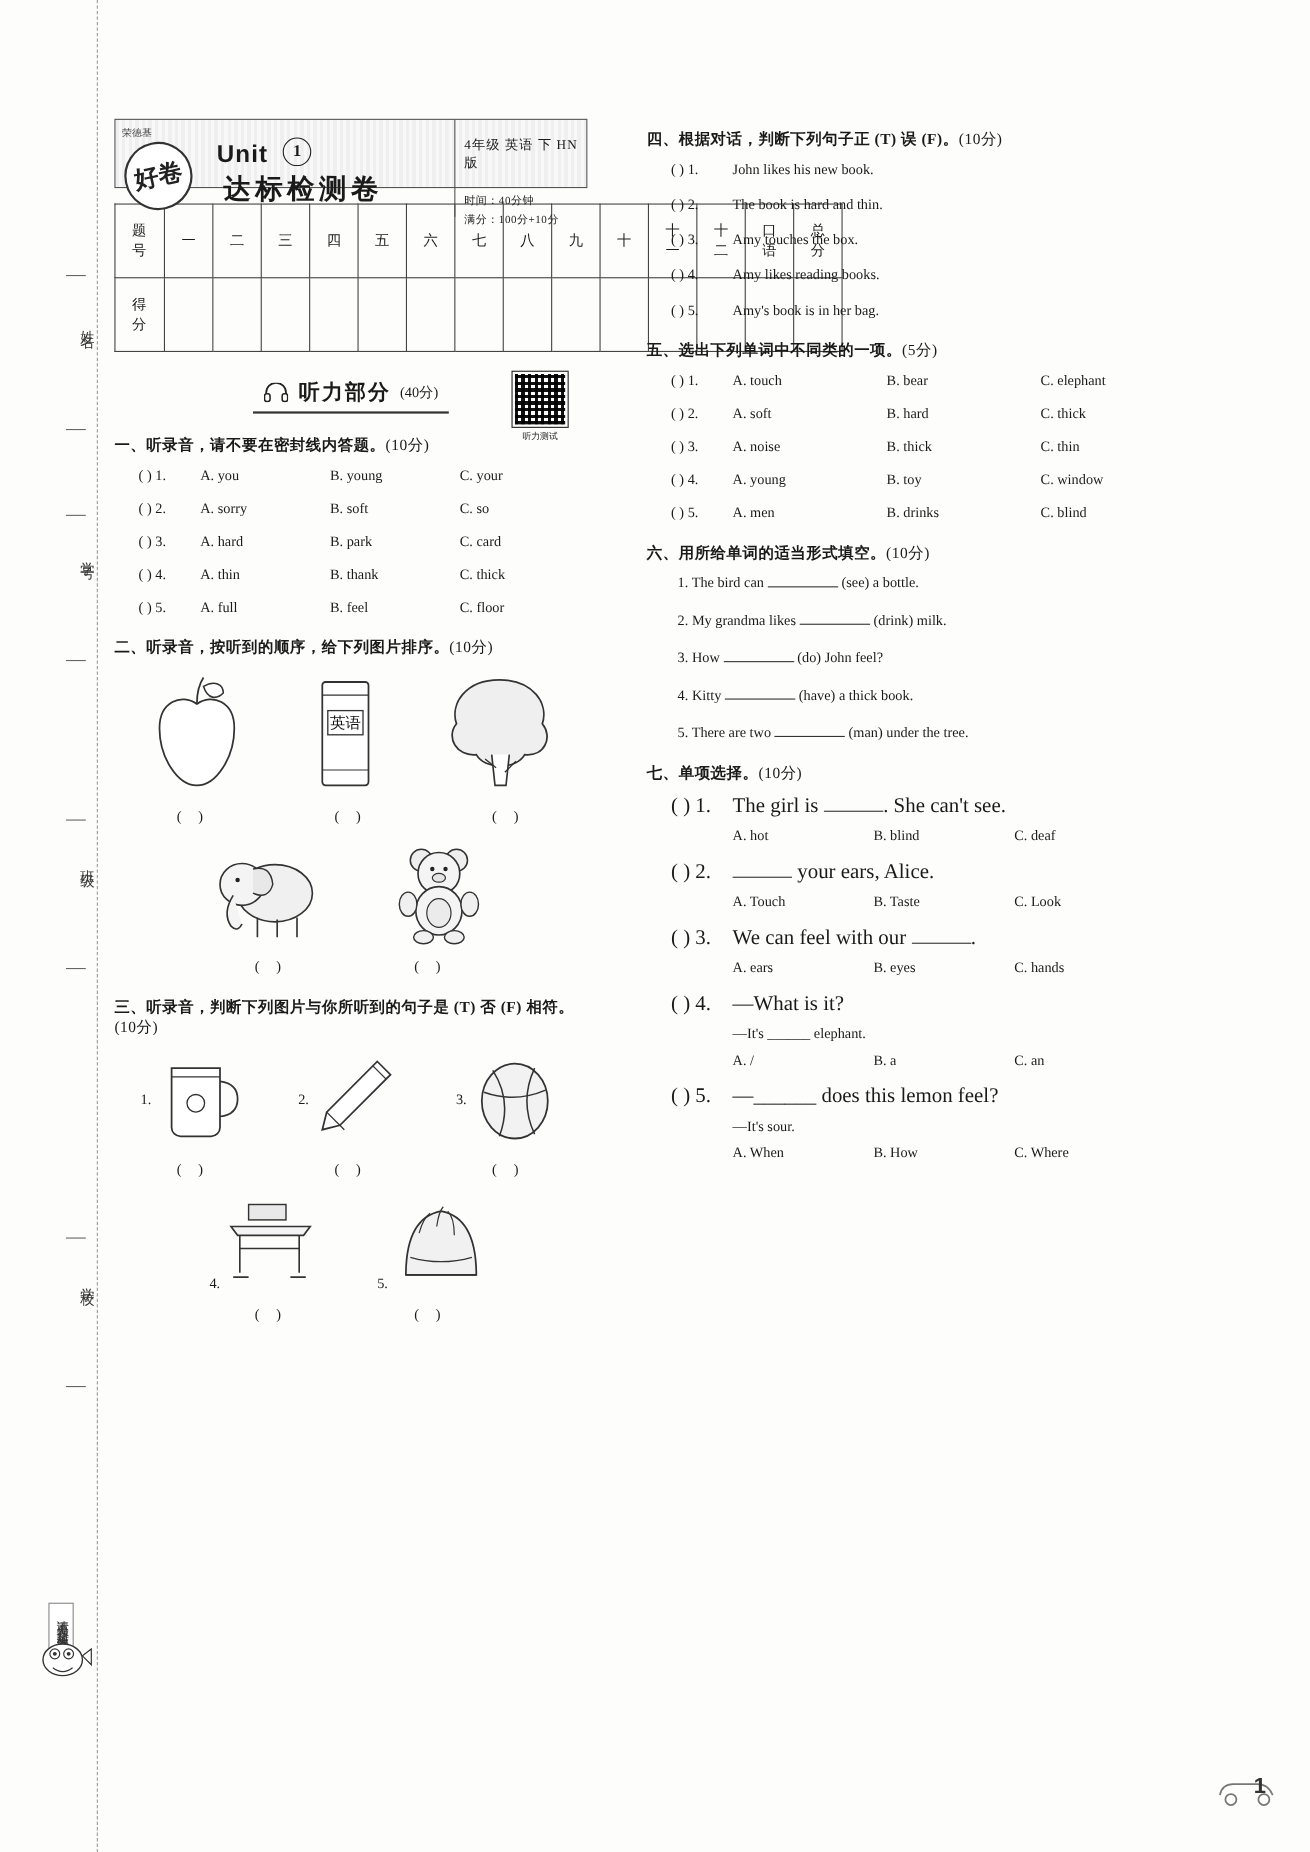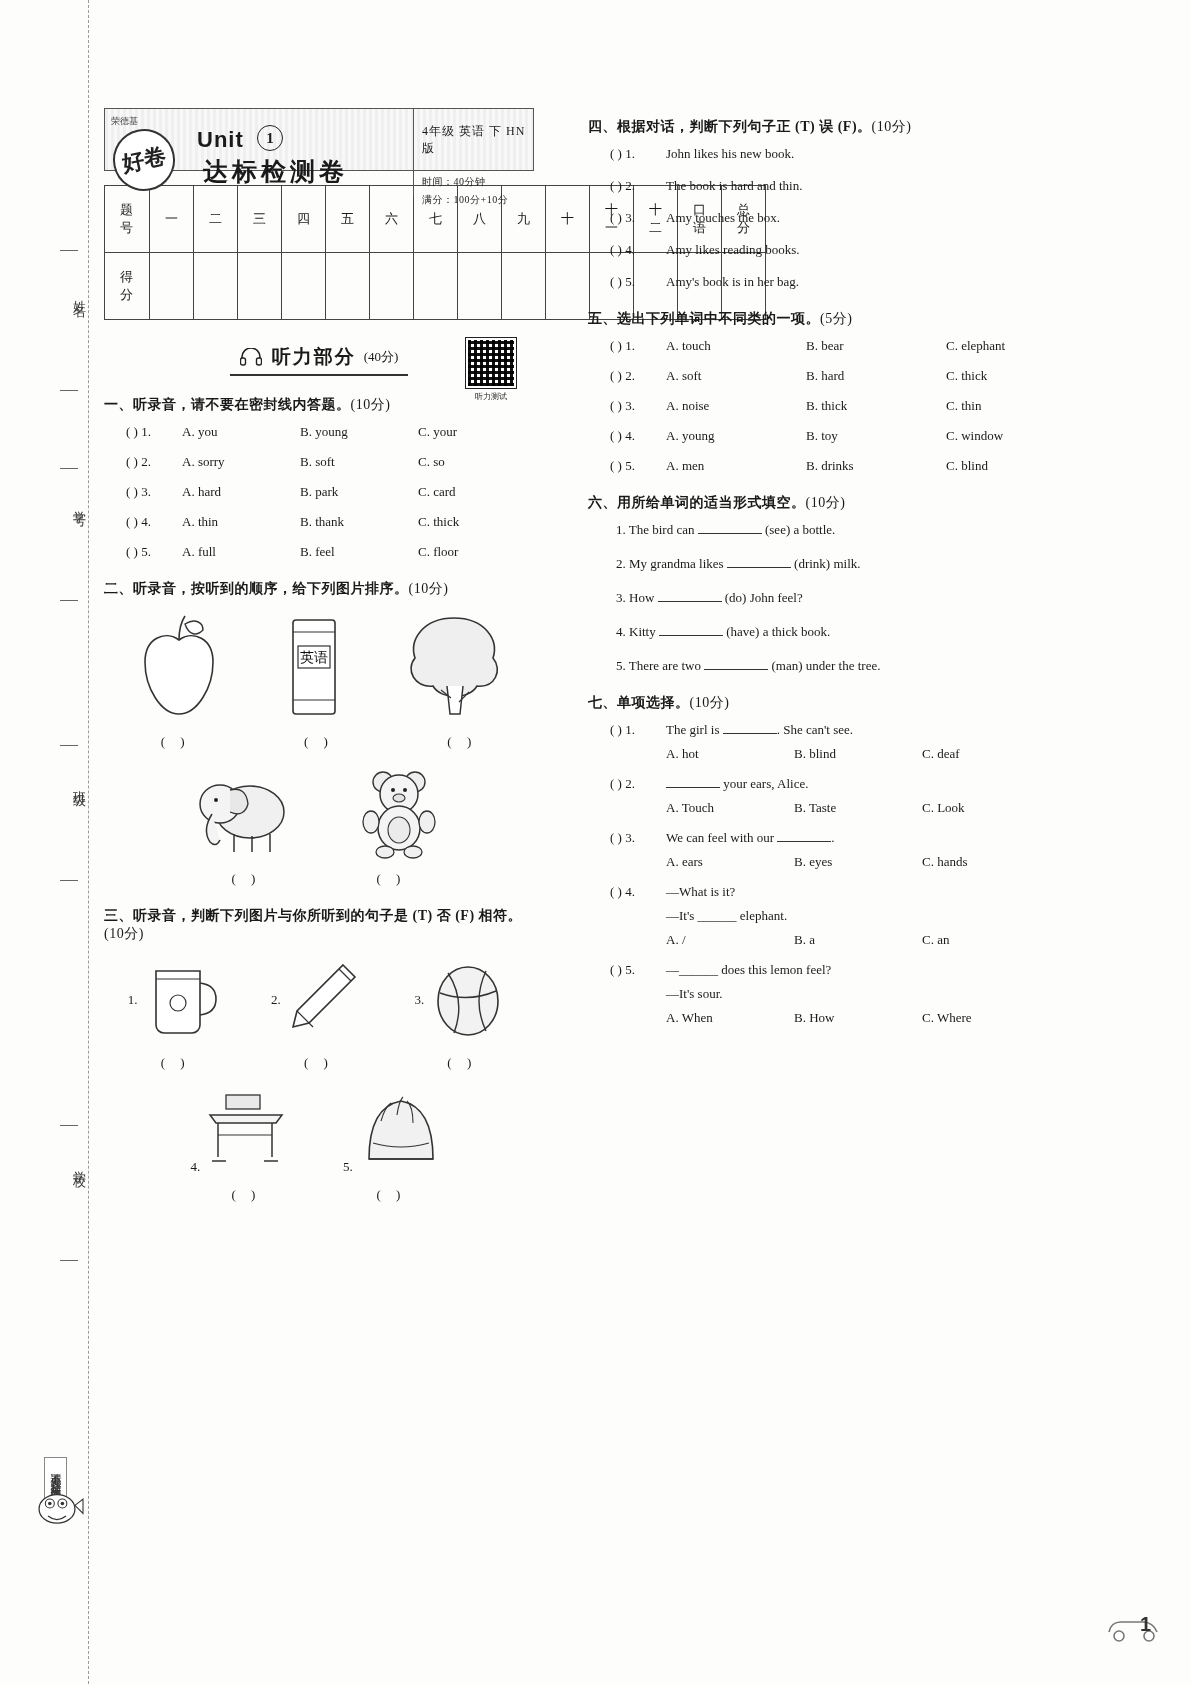--- a/index.html
+++ b/index.html
@@ -131,21 +131,21 @@
   .opt-row .o { width:118px; flex:none; }
   .opt-row .o.wide { width:140px; }
 
   .tf-row { font-size:13px; margin:0 0 16px 22px; }
   .tf-row .lead { display:inline-block; width:56px; }
 
   .fill-row { font-size:13px; margin:0 0 18px 28px; }
   .blank { display:inline-block; border-bottom:1px solid #333; width:64px; }
   .blank.s { width:54px; }
 
-  .mc-stem { font-size:13px; margin:0 0 8px 22px; }
+  .mc-stem { font-size:19px; margin:0 0 8px 22px; }
   .mc-stem .lead { display:inline-block; width:56px; }
   .mc-sub { font-size:13px; margin:0 0 8px 78px; }
   .mc-opts { display:flex; font-size:13px; margin:0 0 14px 78px; }
   .mc-opts .o { width:128px; flex:none; }
 
   
   .pics { margin:14px 0 4px 0; display:flex; justify-content:space-around; }
   .pic-cell { text-align:center; }
   .paren { font-size:13px; margin-top:8px; letter-spacing:6px; }
   .paren-row { display:flex; justify-content:space-around; margin-top:4px;}

